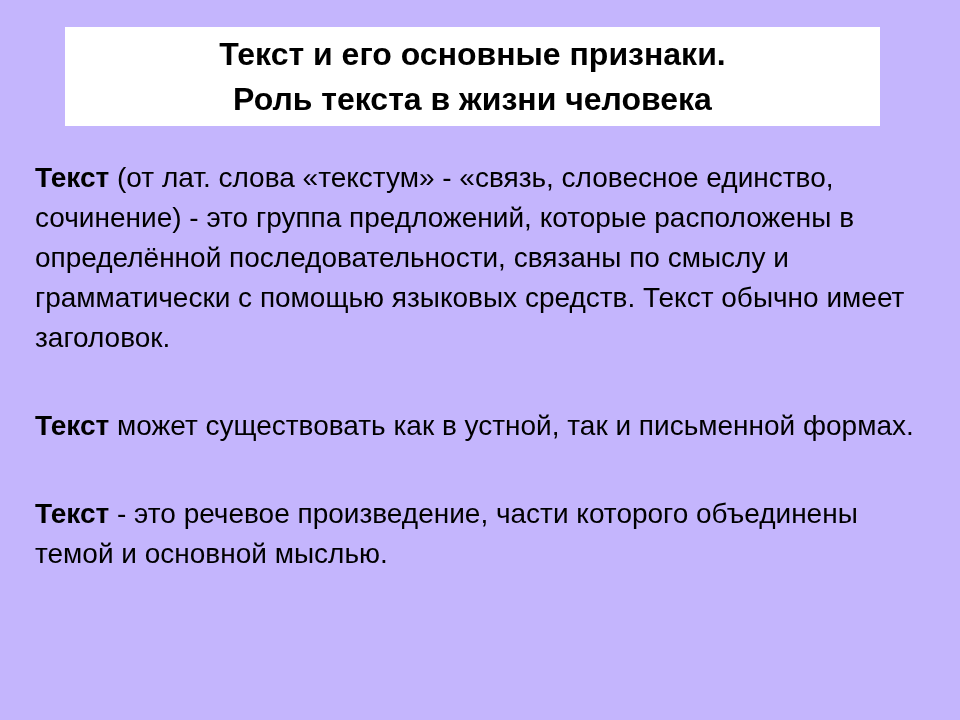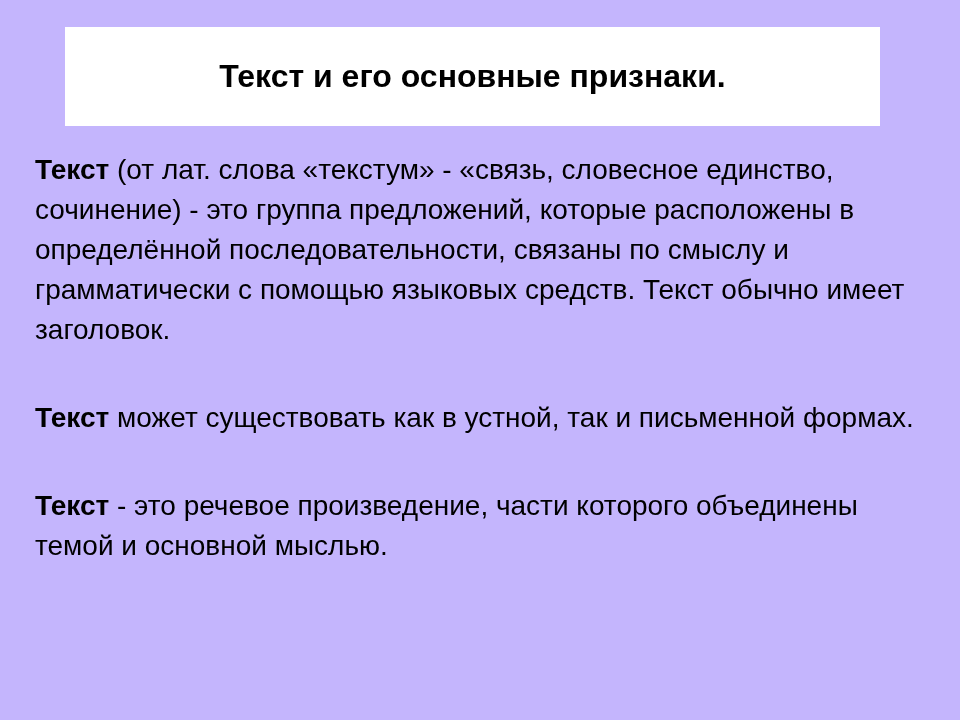--- a/index.html
+++ b/index.html
@@ -30,39 +30,40 @@
   }
   .title-line {
     font-size: 32px;
     font-weight: bold;
     line-height: 45px;
     white-space: nowrap;
   }
   .body-text {
     position: absolute;
     left: 35px;
-    top: 150px;
+    top: 158px;
     width: 882px;
   }
   .para {
     font-size: 28px;
     line-height: 40px;
     margin: 0 0 48px 0;
   }
   .para .lead {
     font-weight: bold;
   }
 </style>
 </head>
 <body>
 
 <div class="slide">
 
   <div class="title-box">
     <div class="title-line">Текст и его основные признаки.</div>
+    <div class="title-line">Роль текста в жизни человека</div>
   </div>
 
   <div class="body-text">
 
     <p class="para">
       <span class="lead">Текст</span><span> (от лат. слова «текстум» - «связь, словесное единство, сочинение) - это группа предложений, которые расположены в определённой последовательности, связаны по смыслу и грамматически с помощью языковых средств. Текст обычно имеет заголовок.</span>
     </p>
 
     <p class="para">
       <span class="lead">Текст</span><span> может существовать как в устной, так и письменной формах.</span>

